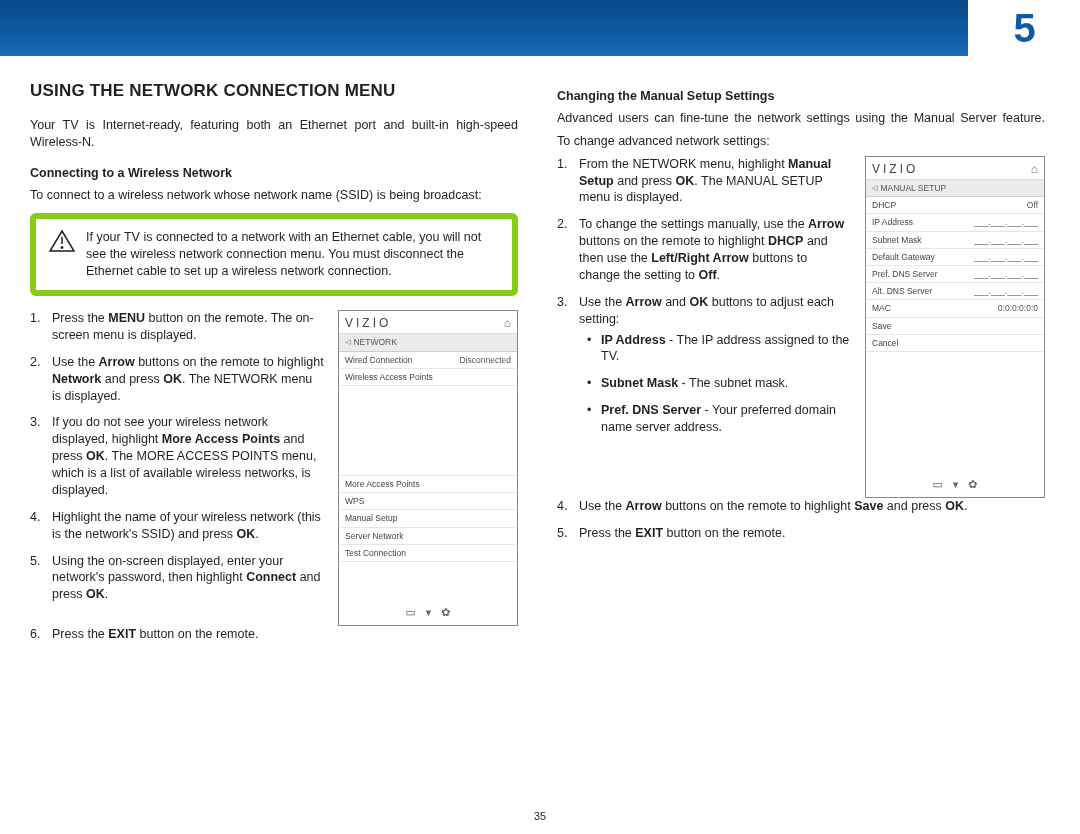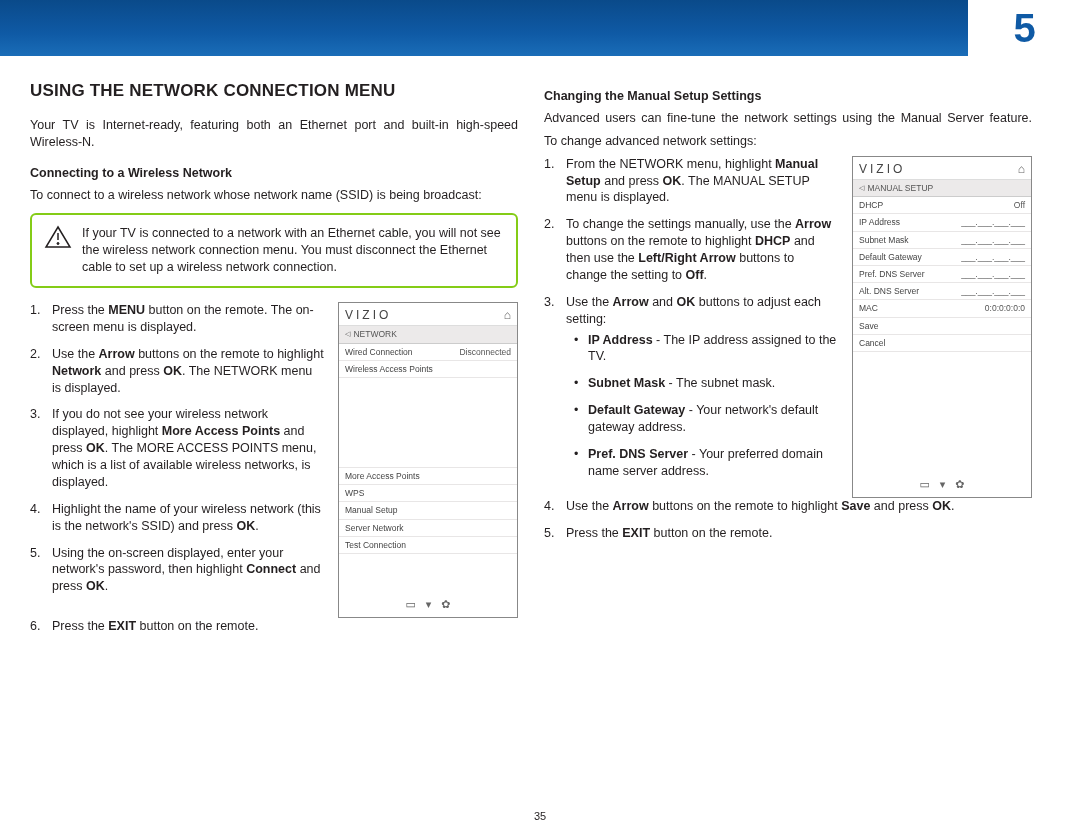--- a/index.html
+++ b/index.html
@@ -3,30 +3,30 @@
 <meta charset="utf-8">
 <style>
 * { box-sizing: border-box; margin: 0; padding: 0; }
 body { width: 1080px; height: 834px; font-family: Helvetica, Arial, sans-serif; color: #231f20; font-size: 12.5px; line-height: 1.35; background: #fff; position: relative; }
 
 
 .band { height: 56px; background: linear-gradient(#0a4a8a 0%, #0f5aa5 60%, #1a6db8 100%); display: flex; }
 .band-right { margin-left: auto; width: 112px; height: 56px; background: #fff; display: flex; align-items: center; justify-content: center; }
 .chnum { font-size: 40px; font-weight: 700; color: #0f5aa5; font-family: "Century Gothic", Futura, Arial, sans-serif; letter-spacing: -1px; }
 
-.page { display: flex; padding: 24px 30px 0; gap: 26px; }
+.page { display: flex; padding: 24px 30px 0; gap: 39px; }
 .col { width: 488px; }
 
 h1 { font-family: "Century Gothic", Futura, Arial, sans-serif; font-size: 17px; font-weight: 800; letter-spacing: 0.2px; text-transform: uppercase; margin-bottom: 14px; }
 .intro { text-align: justify; text-align-last: justify; margin-bottom: 14px; }
 .sub { font-weight: 700; margin: 8px 0 5px; font-size: 12.5px; }
 .para { text-align: justify; margin-bottom: 6px; }
 .parajl { text-align: justify; text-align-last: justify; }
 
-.warnbox { border: 2px solid #84cc16; border-radius: 6px; padding: 10px 12px; display: flex; gap: 10px; margin: 10px 0 14px; }
+.warnbox { border: 6px solid #84cc16; border-radius: 6px; padding: 10px 12px; display: flex; gap: 10px; margin: 10px 0 14px; }
 .warn-icon { flex: 0 0 28px; height: 24px; display: flex; align-items: center; justify-content: center; }
 .warn-icon svg { stroke: #231f20; }
 .warn-txt { font-size: 12.5px; line-height: 1.35; }
 
 .row2 { display: flex; gap: 14px; align-items: flex-start; }
 ol { list-style: none; counter-reset: item; }
 ol > li { counter-increment: item; position: relative; padding-left: 22px; margin-bottom: 10px; font-size: 12.5px; line-height: 1.35; }
 ol > li::before { content: counter(item) "."; position: absolute; left: 0; }
 ul.bul { list-style: none; margin: 4px 0 6px 8px; }
 ul.bul > li { position: relative; padding-left: 14px; margin-bottom: 10px; }
@@ -136,21 +136,20 @@
 
     <div class="row2">
       <div style="flex:1">
       <ol>
         <li><span>From the NETWORK menu, highlight </span><b>Manual Setup</b><span> and press </span><b>OK</b><span>. The MANUAL SETUP menu is displayed.</span></li>
         <li><span>To change the settings manually, use the </span><b>Arrow</b><span> buttons on the remote to highlight </span><b>DHCP</b><span> and then use the </span><b>Left/Right Arrow</b><span> buttons to change the setting to </span><b>Off</b><span>.</span></li>
         <li><span>Use the </span><b>Arrow</b><span> and </span><b>OK</b><span> buttons to adjust each setting:</span>
           <ul class="bul">
             <li><b>IP Address</b><span> - The IP address assigned to the TV.</span></li>
             <li><b>Subnet Mask</b><span> - The subnet mask.</span></li>
-            <li><b>Default Gateway</b><span> - Your network's default gateway address.</span></li>
             <li><b>Pref. DNS Server</b><span> - Your preferred domain name server address.</span></li>
           </ul>
         </li>
       </ol>
       </div>
 
       <div class="screenshot">
         <div class="ss-head">
             <span class="vizio">VIZIO</span>
             <span class="home">⌂</span>

